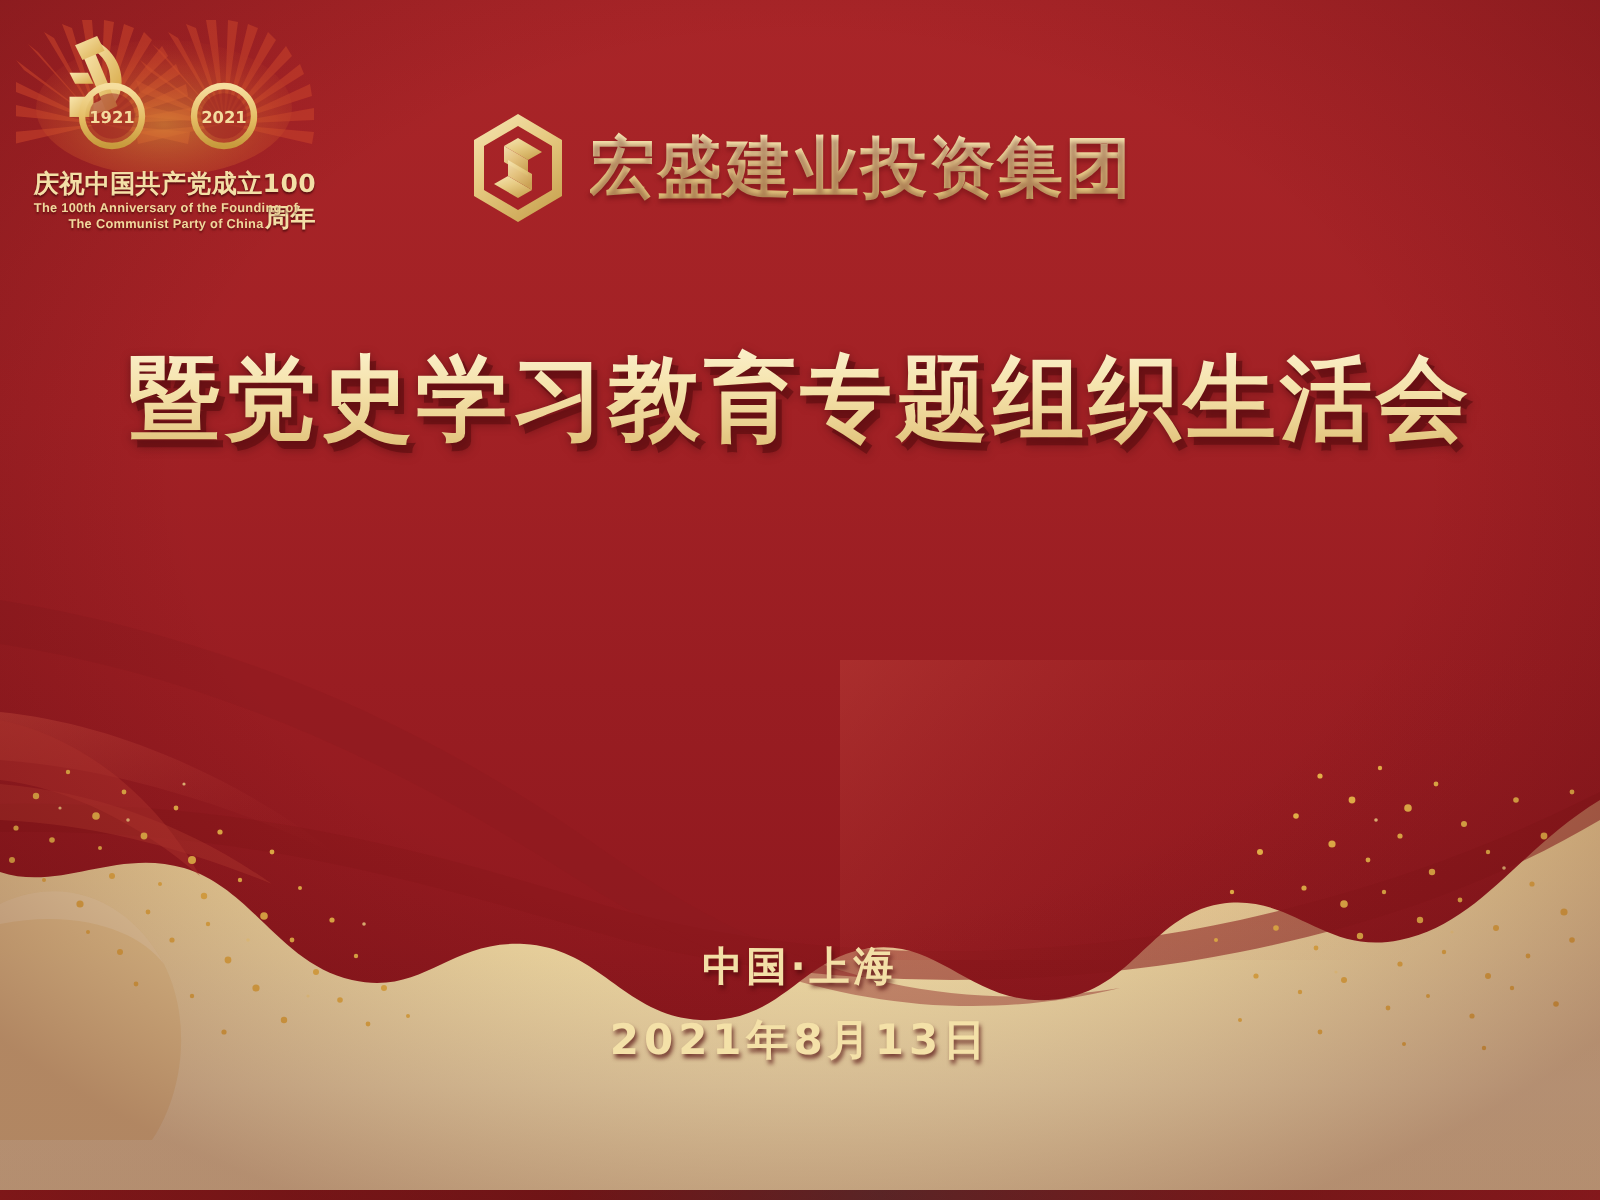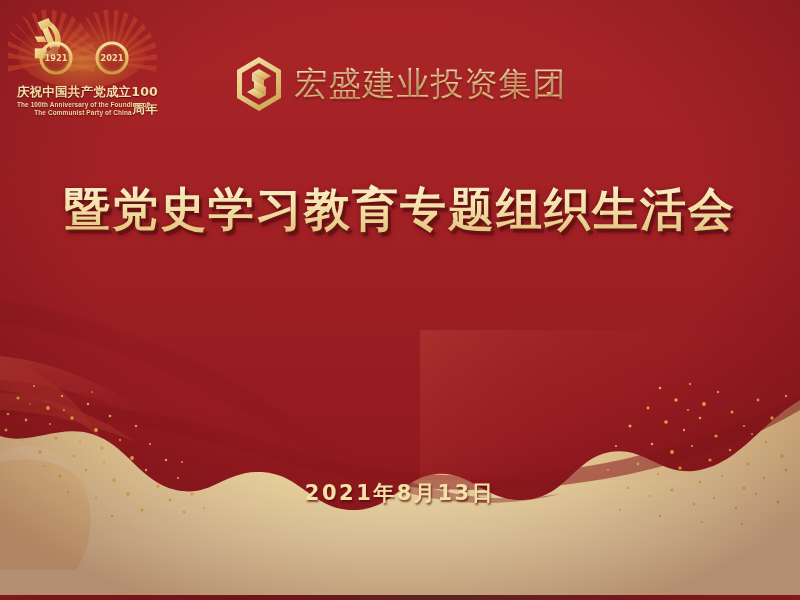--- a/index.html
+++ b/index.html
@@ -72,21 +72,21 @@
 
   
   .brand{
     position:absolute;left:0;top:56px;width:100%;
     display:flex;align-items:center;justify-content:center;gap:11px;
   }
   .brand-mark{width:50px;height:56px;flex:0 0 auto;}
   .brand-mark svg{display:block;width:100%;height:100%;}
   .brand-name{
     font-family:"DejaVu Sans","Liberation Sans",sans-serif;
-    font-size:33px;font-weight:normal;letter-spacing:1px;
+    font-size:33px;font-weight:bold;letter-spacing:1px;
     color:#EFD9A0;
     background:linear-gradient(180deg,#F7E9BC 0%,#EBD08E 48%,#D9B96D 100%);
     -webkit-background-clip:text;background-clip:text;
     -webkit-text-fill-color:transparent;
     text-shadow:0 2px 2px rgba(80,10,12,.35);
     white-space:nowrap;
     text-align:center;
   }
 
   
@@ -100,21 +100,21 @@
     letter-spacing:2px;
     line-height:1.24;
     color:#F4E2AC;
     background:linear-gradient(180deg,#FBF1CE 0%,#F5E3AC 40%,#EBD292 70%,#DDBC71 100%);
     -webkit-background-clip:text;background-clip:text;
     -webkit-text-fill-color:transparent;
     filter:drop-shadow(3px 4px 0px rgba(92,13,16,.62)) drop-shadow(0 1px 2px rgba(60,5,8,.5));
     white-space:nowrap;
   }
   .hl-1{font-size:46px;}
-  .hl-2{font-size:46px;margin-top:13px;}
+  .hl-2{font-size:46px;margin-top:3px;}
 
   
   .footer{
     position:absolute;left:0;top:470px;width:100%;text-align:center;
   }
   .place{
     font-family:"DejaVu Sans","Liberation Sans",sans-serif;
     font-size:20px;font-weight:bold;letter-spacing:2px;
     color:#F3DFA6;
     text-shadow:1px 2px 2px rgba(80,8,12,.7);
@@ -455,16 +455,17 @@
       </svg>
     </div>
     <div class="brand-name">宏盛建业投资集团</div>
   </div>
 
   <div class="headline">
     <div class="hl-line hl-2">暨党史学习教育专题组织生活会</div>
   </div>
 
   <div class="footer">
+    <div class="place">中国·上海</div>
     <div class="date">2021年8月13日</div>
   </div>
 
 </div>
 
 </body></html>

